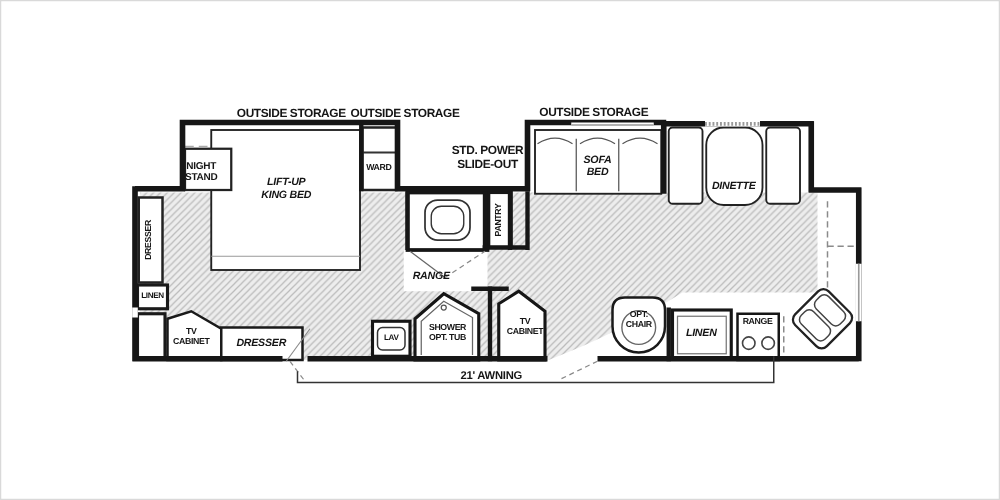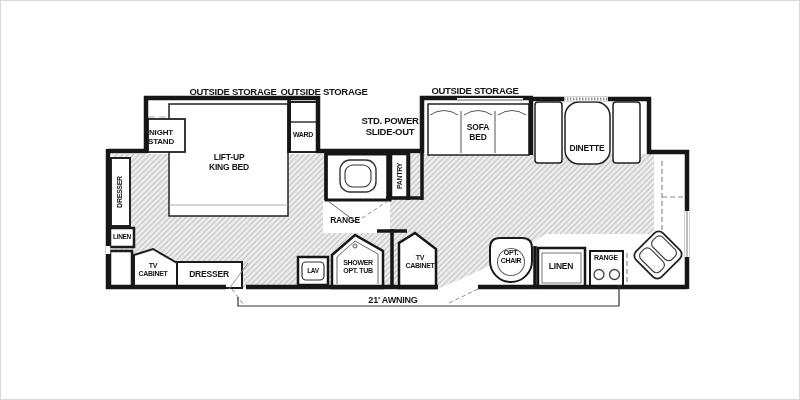--- a/index.html
+++ b/index.html
@@ -3,21 +3,21 @@
 <meta charset="utf-8">
 <style>
   html,body{margin:0;padding:0;background:#fff;}
   .page{position:relative;width:798px;height:398px;border:1px solid #d9d9d9;background:#fff;overflow:hidden;
         font-family:"Liberation Sans",sans-serif;}
   .plan{position:absolute;left:0;top:0;width:800px;height:400px;}
   svg{position:absolute;left:0;top:0;}
   .lbl{position:absolute;transform:translate(-50%,-50%);font:bold 8px/1.15 "Liberation Sans",sans-serif;
        color:#151515;text-align:center;white-space:pre-line;letter-spacing:-0.2px;}
   .s9{font-size:9.5px;letter-spacing:-0.3px;}
-  .s8{font-size:8.5px;}
+  .s8{font-size:8.5px;font-style:italic;}
   .s7{font-size:7px;letter-spacing:-0.3px;}
   .s65{font-size:6.5px;letter-spacing:-0.3px;}
   .vert{transform:translate(-50%,-50%) rotate(-90deg);white-space:nowrap;}
   .awn{background:#fff;padding:0 4px;font-size:9px;}
 </style>
 </head>
 <body>
 
 <div class="page">
   <div class="plan">
@@ -104,21 +104,21 @@
 
     <div class="lbl s9" style="left:232px;top:91px">OUTSIDE STORAGE</div>
     <div class="lbl s9" style="left:323px;top:91px">OUTSIDE STORAGE</div>
     <div class="lbl s9" style="left:474px;top:90px">OUTSIDE STORAGE</div>
     <div class="lbl s9" style="left:389px;top:126px">STD. POWER
 SLIDE-OUT</div>
 
     <div class="lbl" style="left:160px;top:136px">NIGHT
 STAND</div>
     <div class="lbl s7" style="left:302px;top:134px">WARD</div>
-    <div class="lbl s8" style="left:228px;top:162px">LIFT-UP
+    <div class="lbl s8" style="left:228px;top:150px">LIFT-UP
 KING BED</div>
     <div class="lbl s7 vert" style="left:119px;top:191px">DRESSER</div>
     <div class="lbl s65" style="left:121px;top:236px">LINEN</div>
     <div class="lbl s7" style="left:152px;top:269px">TV
 CABINET</div>
     <div class="lbl s8" style="left:208px;top:274px">DRESSER</div>
 
     <div class="lbl s8" style="left:344px;top:220px">RANGE</div>
     <div class="lbl s7 vert" style="left:399px;top:175px">PANTRY</div>
     <div class="lbl s65" style="left:312px;top:270px">LAV</div>

